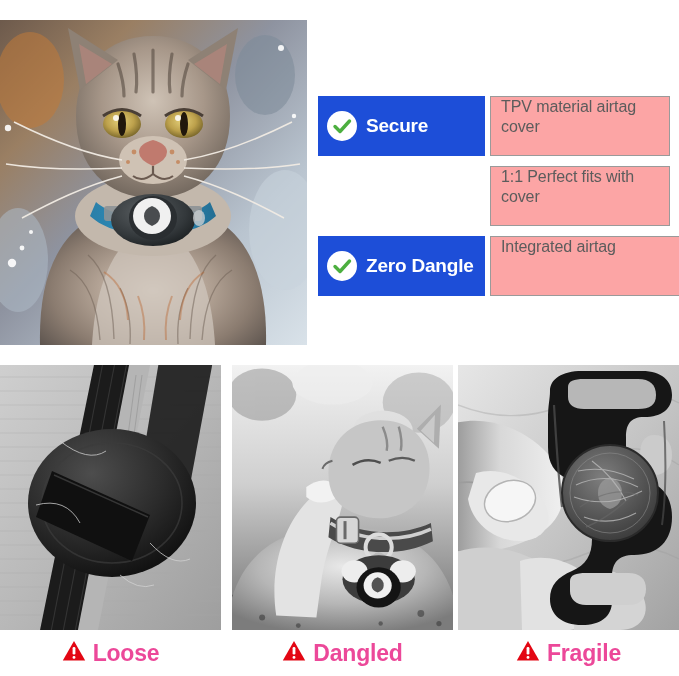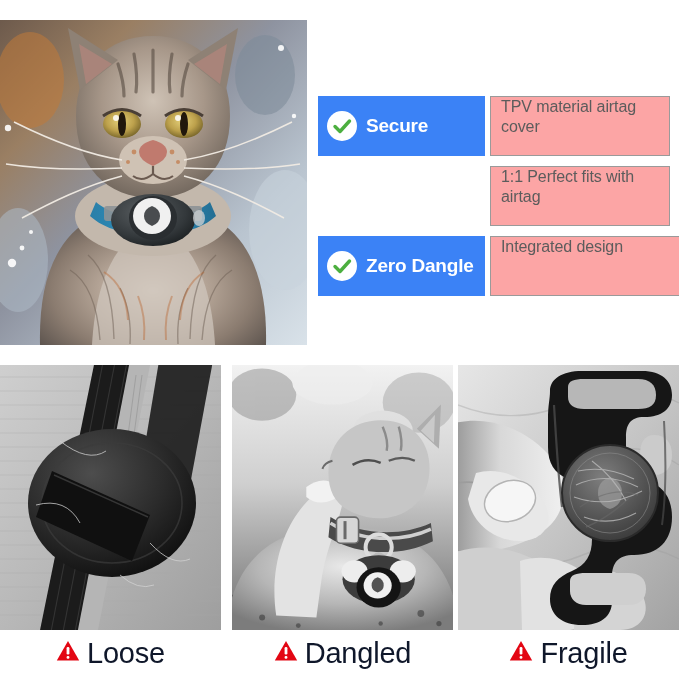--- a/index.html
+++ b/index.html
@@ -63,21 +63,21 @@
     margin-bottom: 10px;
   }
   .feature-row:last-child { margin-bottom: 8px; }
 
   .feat-left {
     position: absolute;
     left: 0;
     top: 0;
     width: 167px;
     height: 60px;
-    background: #3b82f6;
+    background: #1d4ed8;
     display: flex;
     align-items: center;
     box-sizing: border-box;
     padding-left: 9px;
   }
   .check-badge {
     width: 30px;
     height: 30px;
     border-radius: 50%;
     background: #ffffff;
@@ -140,24 +140,25 @@
 
   .panel-caption {
     height: 46px;
     display: flex;
     align-items: center;
     justify-content: center;
     gap: 7px;
   }
   .warn-icon { display: block; }
   .caption-text {
-    font-size: 29px;
-    color: #0f172a;
+    font-size: 23px;
+    color: #ec4899;
     letter-spacing: -0.2px;
     white-space: nowrap;
+    font-weight: bold;
   }
 
   #panel-1 { left: 0; }
   #panel-2 { left: 232px; }
   #panel-3 { left: 458px; }
 </style>
 </head>
 <body>
 
 <div id="top-section">
@@ -311,35 +312,35 @@
         </span>
         <span class="feat-label">Secure</span>
       </div>
       <div class="feat-right">
         <span class="feat-desc">TPV material airtag cover</span>
       </div>
     </div>
 
     <div class="feature-row">
       <div class="feat-right">
-        <span class="feat-desc">1:1 Perfect fits with airtag</span>
+        <span class="feat-desc">1:1 Perfect fits with cover</span>
       </div>
     </div>
 
     <div class="feature-row wide">
       <div class="feat-left">
         <span class="check-badge">
           <svg width="22" height="22" viewBox="0 0 22 22">
             <path d="M4 11.5 L9 16.5 L18.5 6" stroke="#4caf3f" stroke-width="3.4" fill="none" stroke-linecap="round" stroke-linejoin="round"></path>
           </svg>
         </span>
         <span class="feat-label">Zero Dangle</span>
       </div>
       <div class="feat-right">
-        <span class="feat-desc">Integrated design</span>
+        <span class="feat-desc">Integrated airtag</span>
       </div>
     </div>
 
   </div>
 </div>
 
 <div id="bottom-section">
 
   <div class="panel" id="panel-1">
     <div class="panel-photo">

